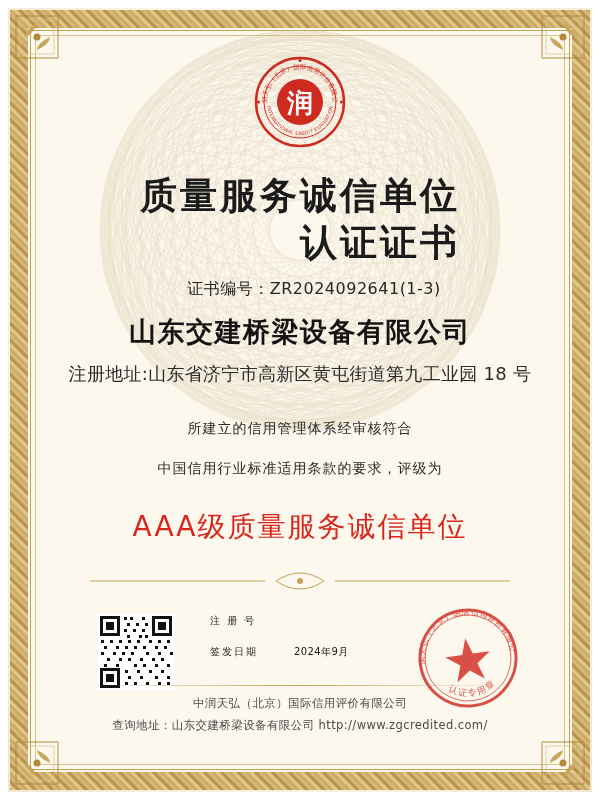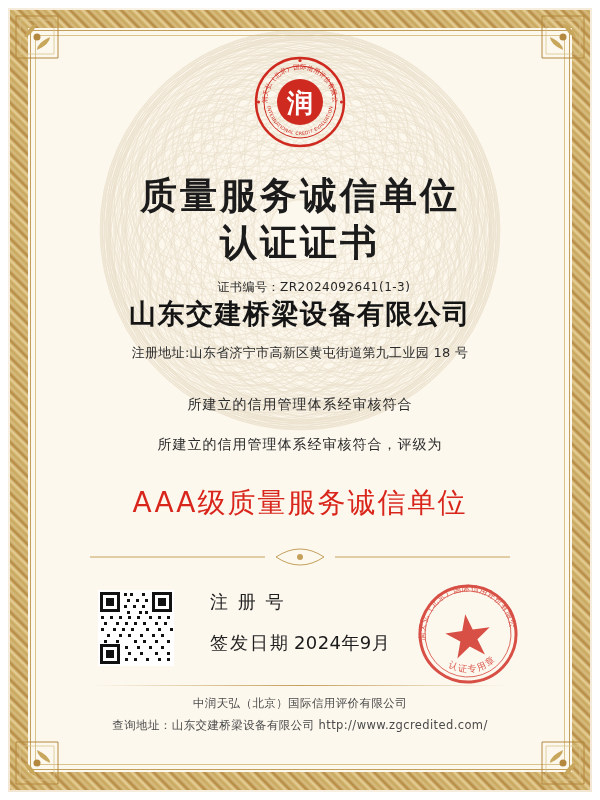--- a/index.html
+++ b/index.html
@@ -115,50 +115,50 @@
   
   .emblem {
     margin-top: 16px;
     width: 92px;
     height: 92px;
     position: relative;
   }
 
   .title-block {
     margin-top: 24px;
-    text-align: center;
+    text-align: right;
   }
   .title-main {
     font-family: "DejaVu Sans", "Liberation Sans", sans-serif;
     font-size: 37px;
     font-weight: bold;
     letter-spacing: 3px;
     color: #1b1b1b;
     line-height: 1.28;
   }
   .cert-no {
     margin-top: 12px;
-    font-size: 12px;
+    font-size: 16px;
     color: #262626;
     letter-spacing: 0.5px;
     font-family: "DejaVu Sans", "Liberation Sans", sans-serif;
     margin-left: 28px;
   }
   .company {
-    margin-top: 0;
+    margin-top: 14px;
     font-family: "DejaVu Sans", "Liberation Sans", sans-serif;
     font-size: 27px;
     font-weight: bold;
     letter-spacing: 1.5px;
     color: #141414;
     text-align: center;
   }
   .address {
     margin-top: 12px;
-    font-size: 13px;
+    font-size: 18px;
     color: #2b2b2b;
     letter-spacing: 0.3px;
     font-family: "DejaVu Sans", "Liberation Sans", sans-serif;
   }
 
   .body-line {
     font-size: 14px;
     color: #2a2a2a;
     letter-spacing: 1px;
     font-family: Liberation Serif, serif;
@@ -193,21 +193,21 @@
     position: absolute;
     left: 58px;
     top: 6px;
     width: 76px;
     height: 76px;
   }
   .fields {
     position: absolute;
     left: 170px;
     top: 6px;
-    font-size: 18px;
+    font-size: 10px;
     color: #1f1f1f;
     font-family: "DejaVu Sans", "Liberation Sans", sans-serif;
   }
   .field-row {
     display: flex;
     align-items: baseline;
     margin-bottom: 17px;
   }
   .field-label {
     width: 84px;
@@ -347,21 +347,21 @@
       <div class="title-main">认证证书</div>
     </div>
 
     <div class="cert-no">证书编号：ZR2024092641(1-3)</div>
 
     <div class="company">山东交建桥梁设备有限公司</div>
 
     <div class="address">注册地址:山东省济宁市高新区黄屯街道第九工业园 18 号</div>
 
     <div class="body-line first">所建立的信用管理体系经审核符合</div>
-    <div class="body-line second">所建立的信用管理体系经审核符合，评级为</div>
+    <div class="body-line second">中国信用行业标准适用条款的要求，评级为</div>
 
     <div class="grade">AAA级质量服务诚信单位</div>
 
     <div class="divider">
       <svg viewBox="0 0 420 18" xmlns="http://www.w3.org/2000/svg">
         <line x1="0" y1="9" x2="175" y2="9" stroke="#c4a05c" stroke-width="1"></line>
         <line x1="245" y1="9" x2="420" y2="9" stroke="#c4a05c" stroke-width="1"></line>
         <path d="M186 9 q12 -8 24 -8 q12 0 24 8 q-12 8 -24 8 q-12 0 -24 -8 Z" fill="none" stroke="#c4a05c" stroke-width="1"></path>
         <circle cx="210" cy="9" r="3" fill="#c4a05c"></circle>
       </svg>

